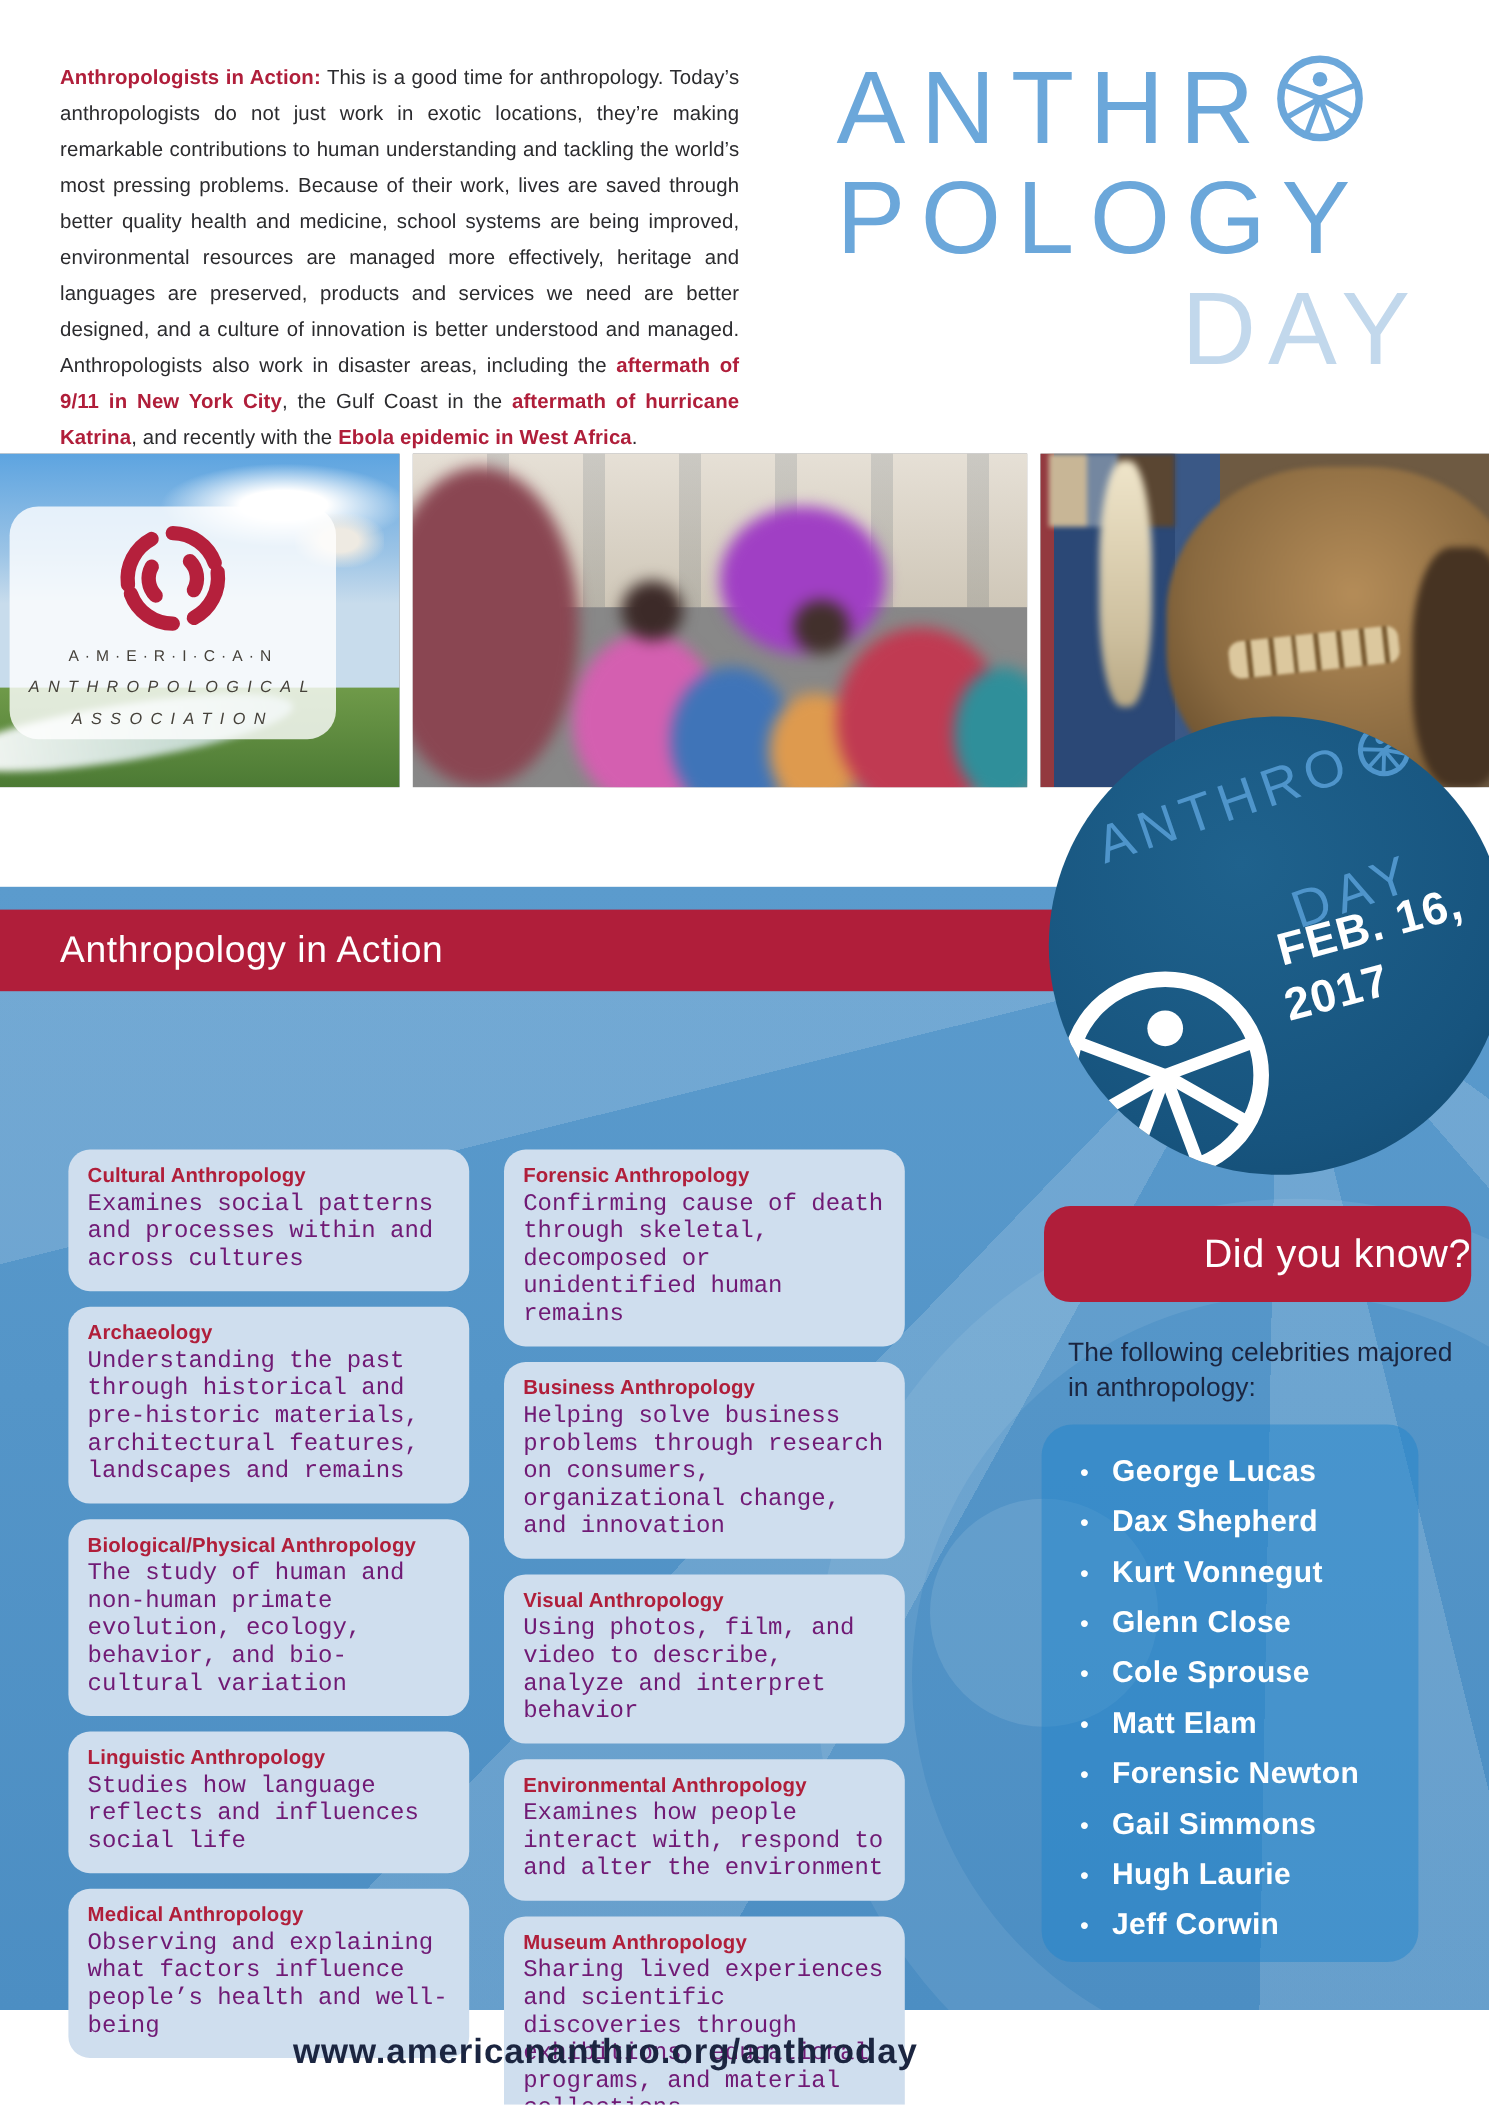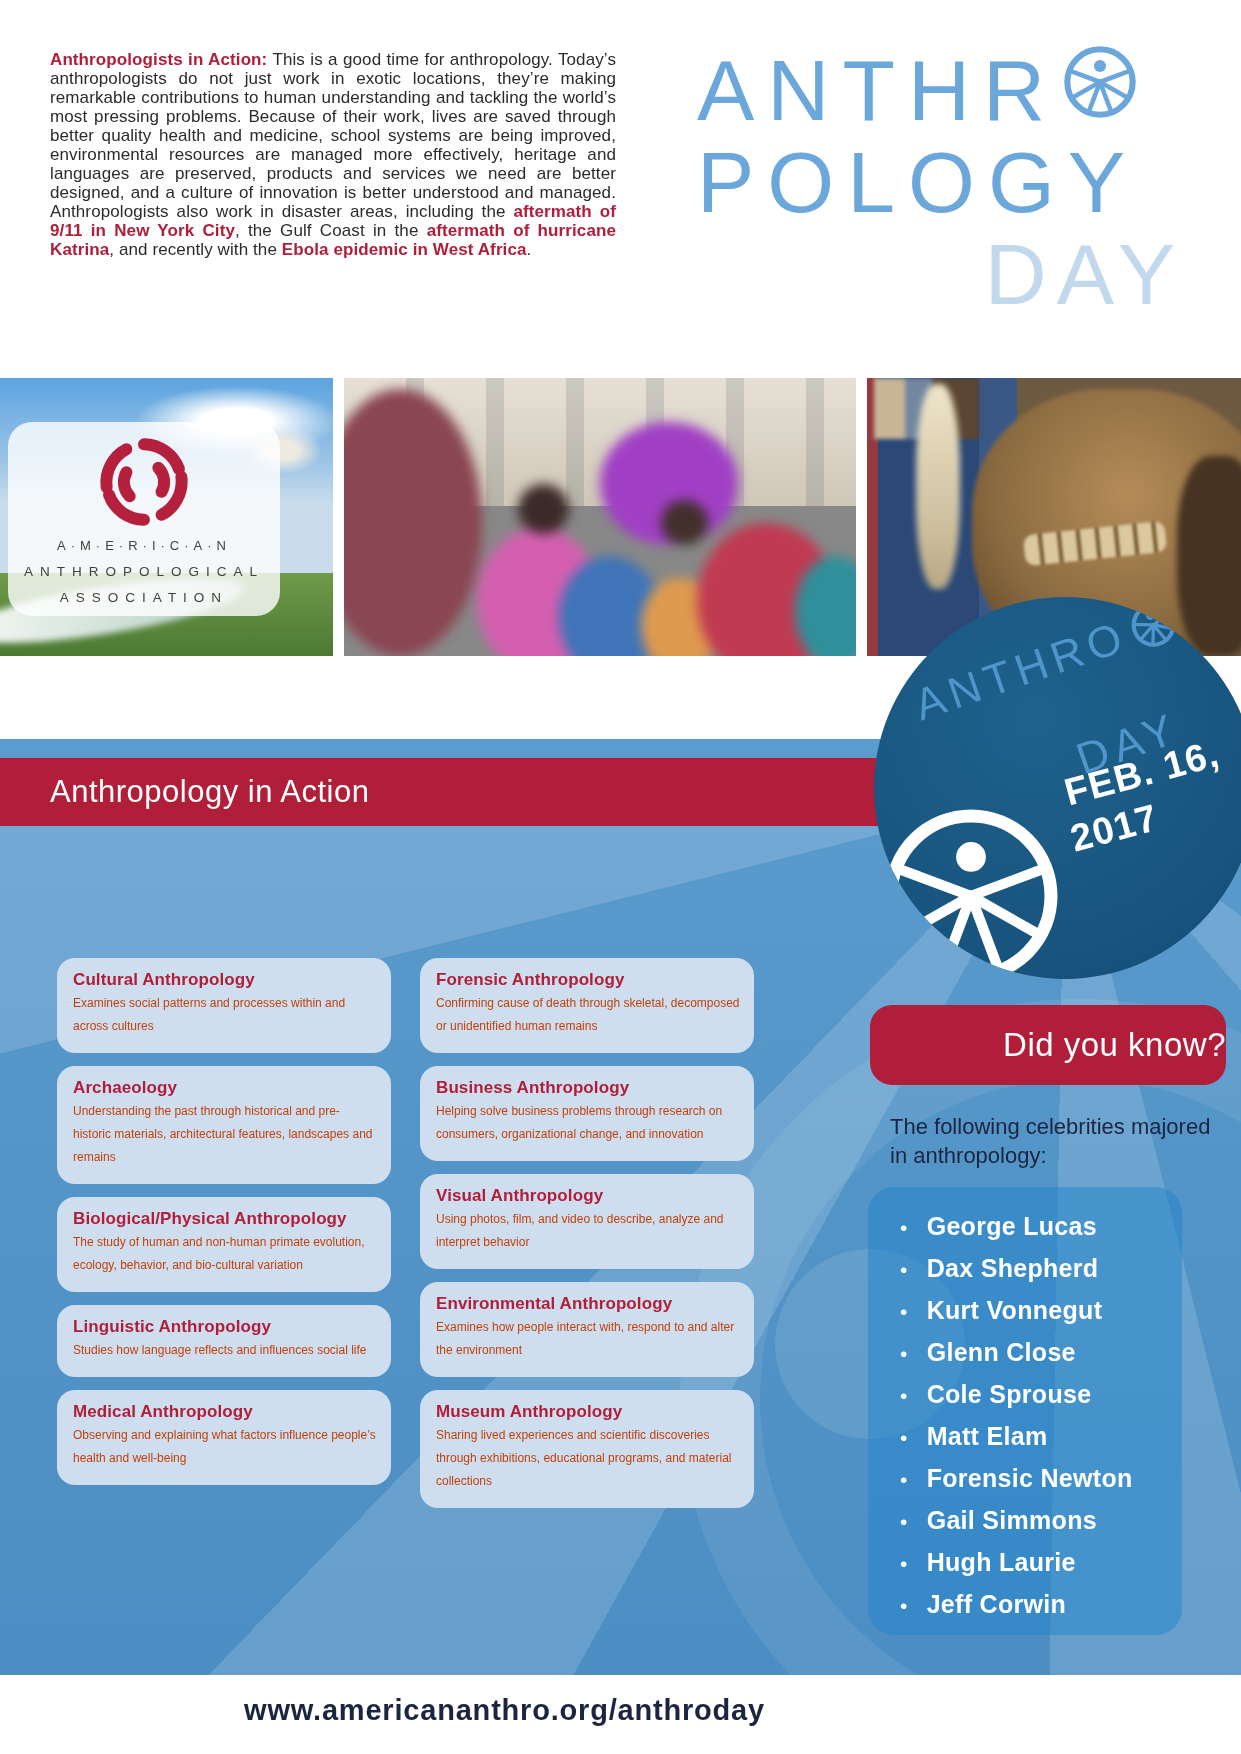--- a/index.html
+++ b/index.html
@@ -1,21 +1,21 @@
 <!DOCTYPE html>
 <html><head>
 <meta charset="utf-8">
 <style>
   html,body{margin:0;padding:0;background:#ffffff;}
   #page{position:relative;width:1241px;height:1754px;background:#ffffff;overflow:hidden;
         font-family:"Liberation Sans",sans-serif;}
 
   
   .top-text{position:absolute;left:50px;top:50px;width:566px;margin:0;
-            font-size:17px;line-height:19px;text-align:justify;color:#2b2b2e;letter-spacing:.1px;}
+            font-size:17px;line-height:30px;text-align:justify;color:#2b2b2e;letter-spacing:.1px;}
   .red-bold{color:#b01e3a;font-weight:700;}
 
   
   .logo-block{position:absolute;left:697px;top:44px;width:492px;}
   .logo-line{display:flex;align-items:center;height:92px;font-size:86px;font-weight:300;
              letter-spacing:13px;color:#6ba7da;line-height:92px;white-space:nowrap;}
   .logo-line.day{justify-content:flex-end;color:#c2d8ec;letter-spacing:10px;padding-right:4px;}
   .logo-icon{margin-left:4px;flex:0 0 auto;}
 
   
@@ -34,21 +34,21 @@
       background:radial-gradient(ellipse,#eeeae2 30%,rgba(238,234,226,0) 75%);}
   .pl-grass{position:absolute;left:0;right:0;bottom:0;height:30%;
       background:linear-gradient(180deg,#6f9a49,#4c7a34);}
   .pl-river{position:absolute;left:-12%;bottom:8%;width:86%;height:17%;border-radius:50%;
       background:linear-gradient(90deg,rgba(255,255,255,.95),rgba(205,228,238,.75));
       transform:rotate(-9deg);filter:blur(3px);}
   .aaa-card{position:absolute;left:8px;top:44px;width:272px;height:194px;border-radius:24px;
       background:rgba(255,255,255,.8);text-align:center;}
   .aaa-spiral{margin-top:14px;}
   .aaa-line1{margin:6px 0 0;font-size:13px;letter-spacing:5px;color:#45413a;}
-  .aaa-line{margin:11px 16px 0;font-size:13.5px;letter-spacing:7px;color:#45413a;}
+  .aaa-line{margin:11px 16px 0;font-size:13.5px;letter-spacing:7px;color:#45413a;font-style:italic;}
 
   .pm-top{position:absolute;left:0;right:0;top:0;height:46%;
       background:linear-gradient(180deg,#e6e0d6,#cfc7b8),
       repeating-linear-gradient(90deg,rgba(90,110,130,0) 0 62px,rgba(90,110,130,.18) 62px 80px);
       background-blend-mode:multiply;}
   .pm-blobs{position:absolute;inset:0;filter:blur(6px);}
   .blob{position:absolute;border-radius:50%;}
 
   .pr-bg{background:linear-gradient(90deg,#93393f 0 3%,#2b4876 3% 30%,#3a5886 30% 40%,#6e5a42 40% 100%);}
   .pr-shelf{position:absolute;left:2%;top:0;width:28%;height:22%;filter:blur(2px);
@@ -89,21 +89,21 @@
   .red-banner h1{margin:0 0 0 50px;font-size:31px;font-weight:300;color:#ffffff;letter-spacing:.5px;}
 
   .action-intro{position:absolute;left:50px;top:116px;width:645px;margin:0;
       font-size:21px;line-height:29px;color:#1b2540;letter-spacing:.2px;}
 
   .cards-col{position:absolute;top:219px;width:334px;display:flex;flex-direction:column;gap:13px;justify-content:center;}
   .cards-col.left{left:57px;}
   .cards-col.right{left:420px;}
   .card{background:#cfdeee;border-radius:18px;padding:12px 14px 15px 16px;}
   .card h3{margin:0 0 2px;font-size:17px;font-weight:700;color:#b01e3a;letter-spacing:.1px;}
-  .card p{margin:0;font-size:12px;line-height:23px;color:#c2410c;}
+  .card p{margin:0;font-size:20px;line-height:23px;color:#701a75;font-family:Liberation Mono, monospace;}
 
   
   .badge{position:absolute;left:874px;top:597px;width:382px;height:382px;border-radius:50%;
       overflow:hidden;z-index:6;
       background:radial-gradient(circle at 42% 32%,#1f628d,#17547e 68%,#124a70 100%);}
   .badge-anthro{position:absolute;left:34px;top:86px;transform:rotate(-19deg);transform-origin:0 0;
       font-size:44px;font-weight:300;letter-spacing:6px;color:#4f95cb;white-space:nowrap;
       display:flex;align-items:center;}
   .badge-anthro svg{margin-left:6px;}
   .badge-day{position:absolute;left:196px;top:140px;transform:rotate(-19deg);transform-origin:0 0;

